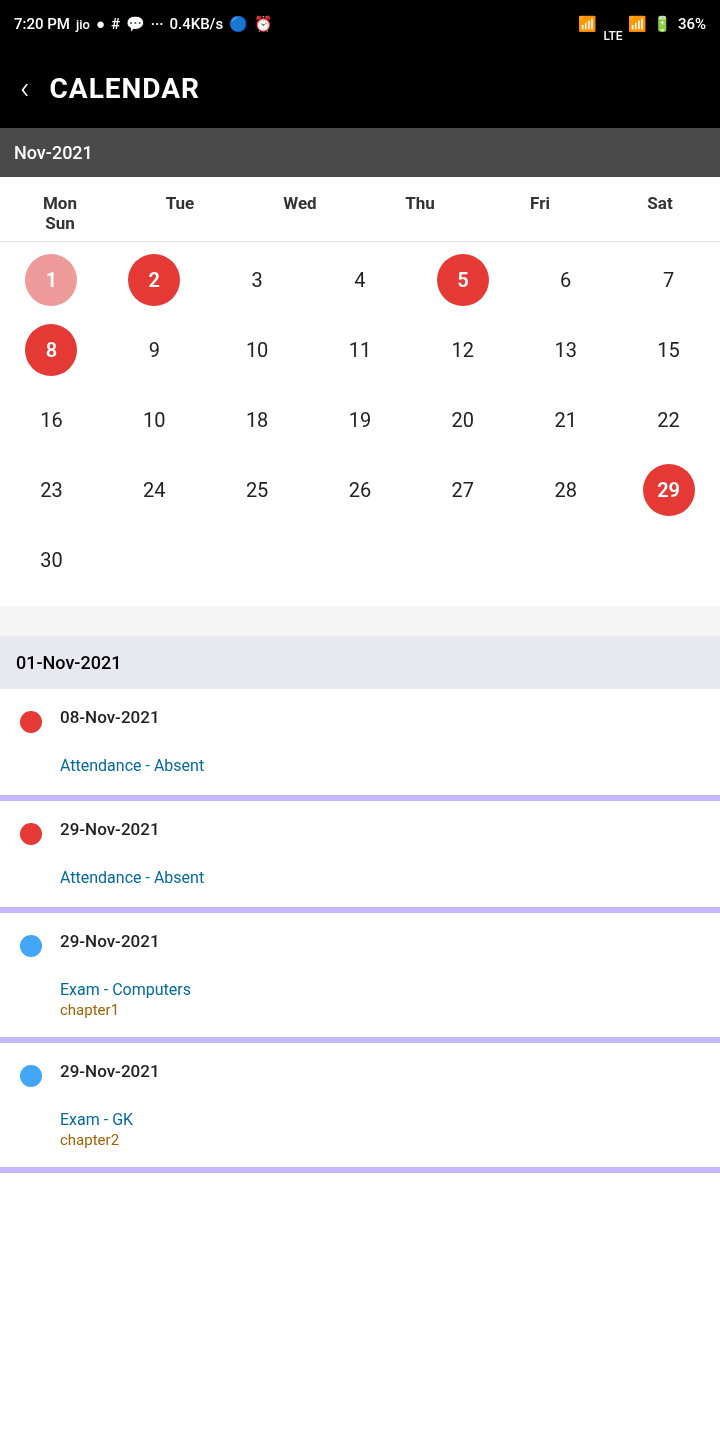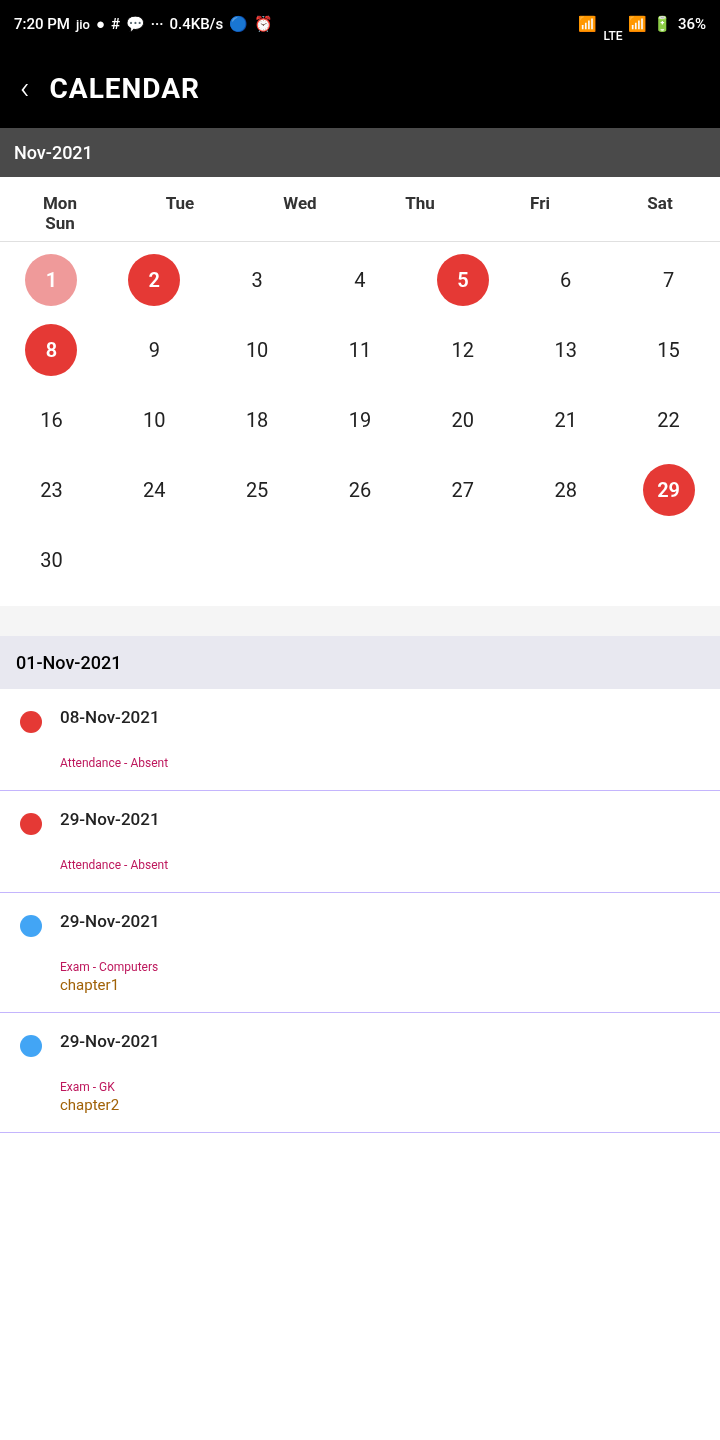--- a/index.html
+++ b/index.html
@@ -132,21 +132,21 @@
       padding: 16px;
       font-size: 18px;
       font-weight: 500;
       color: #000000;
     }
 
     .event-item {
       display: flex;
       align-items: flex-start;
       padding: 18px 20px;
-      border-bottom: 1px solid #c4b5fd;
+      border-bottom: 6px solid #c4b5fd;
       gap: 18px;
     }
 
     .event-dot {
       width: 22px;
       height: 22px;
       border-radius: 50%;
       flex-shrink: 0;
       margin-top: 4px;
     }
@@ -154,22 +154,22 @@
     .dot-blue { background: #42a5f5; }
 
     .event-content {}
     .event-date {
       font-size: 17px;
       font-weight: 500;
       color: #222;
       margin-bottom: 2px;
     }
     .event-title {
-      font-size: 12px;
-      color: #be185d;
+      font-size: 16px;
+      color: #0369a1;
       margin-bottom: 2px;
       margin-top: 29px;
     }
     .event-subtitle {
       font-size: 15px;
       color: #a16207;
     }
   </style>
 </head>
 <body>

